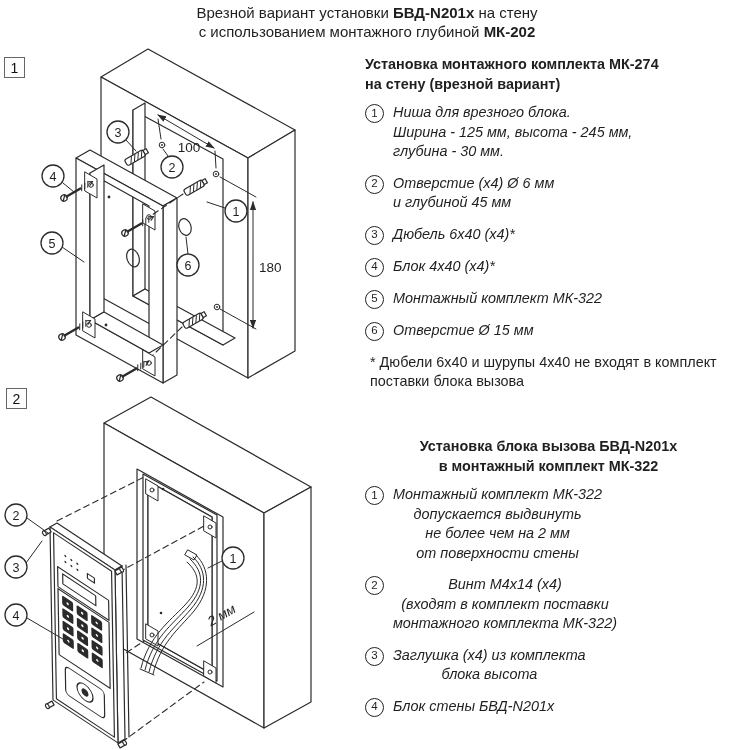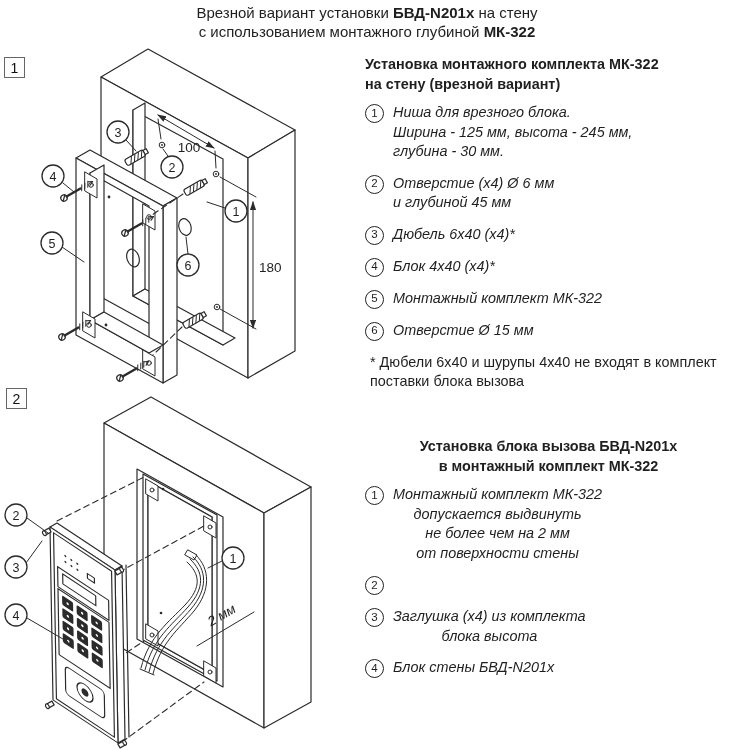--- a/index.html
+++ b/index.html
@@ -37,21 +37,21 @@
   .ctxt { font-size:12.5px; text-anchor:middle; stroke:none; }
   .dtxt { font-size:13.5px; stroke:none; }
 </style>
 </head>
 <body>
 
 <div class="page">
 
   <div class="title">
     <div><span>Врезной вариант установки </span><b>БВД-N201x</b><span> на стену</span></div>
-    <div><span>с использованием монтажного глубиной </span><b>МК-322</b></div>
+    <div><span>с использованием монтажного глубиной </span><b>МК-202</b></div>
   </div>
 
   <div class="marker marker1">1</div>
   <div class="marker marker2">2</div>
 
   <svg class="dsvg svg1" width="360" height="350" viewBox="0 0 360 350">
     <defs>
       <marker id="arr" viewBox="0 0 10 7" refX="9" refY="3.5" markerWidth="9" markerHeight="6.3" orient="auto-start-reverse">
           <path d="M0,0 L10,3.5 L0,7 Z" fill="#2b2b2b"></path>
         </marker>
@@ -305,21 +305,21 @@
         <g>
             <circle class="fw" cx="16" cy="230" r="11"></circle>
             <text class="ctxt" x="16" y="234.5">4</text>
           </g>
       </g>
     </g>
     <text class="dtxt" font-style="italic" text-anchor="middle" transform="translate(224,234) rotate(-30)">2 мм</text>
   </svg>
 
   <div class="col col1">
-    <div class="heading">Установка монтажного комплекта МК-322
+    <div class="heading">Установка монтажного комплекта МК-274
 на стену (врезной вариант)</div>
     <div class="item">
       <span class="inum">1</span>
       <div class="itext">Ниша для врезного блока.
 Ширина - 125 мм, высота - 245 мм,
 глубина - 30 мм.</div>
     </div>
     <div class="item">
       <span class="inum">2</span>
       <div class="itext">Отверстие (x4) Ø 6 мм
@@ -350,20 +350,23 @@
 в монтажный комплект МК-322</div>
     <div class="item">
       <span class="inum">1</span>
       <div class="itext">Монтажный комплект МК-322
 допускается выдвинуть
 не более чем на 2 мм
 от поверхности стены</div>
     </div>
     <div class="item">
       <span class="inum">2</span>
+      <div class="itext">Винт М4x14 (x4)
+(входят в комплект поставки
+монтажного комплекта МК-322)</div>
     </div>
     <div class="item">
       <span class="inum">3</span>
       <div class="itext">Заглушка (x4) из комплекта
 блока высота</div>
     </div>
     <div class="item">
       <span class="inum">4</span>
       <div class="itext">Блок стены БВД-N201x</div>
     </div>

